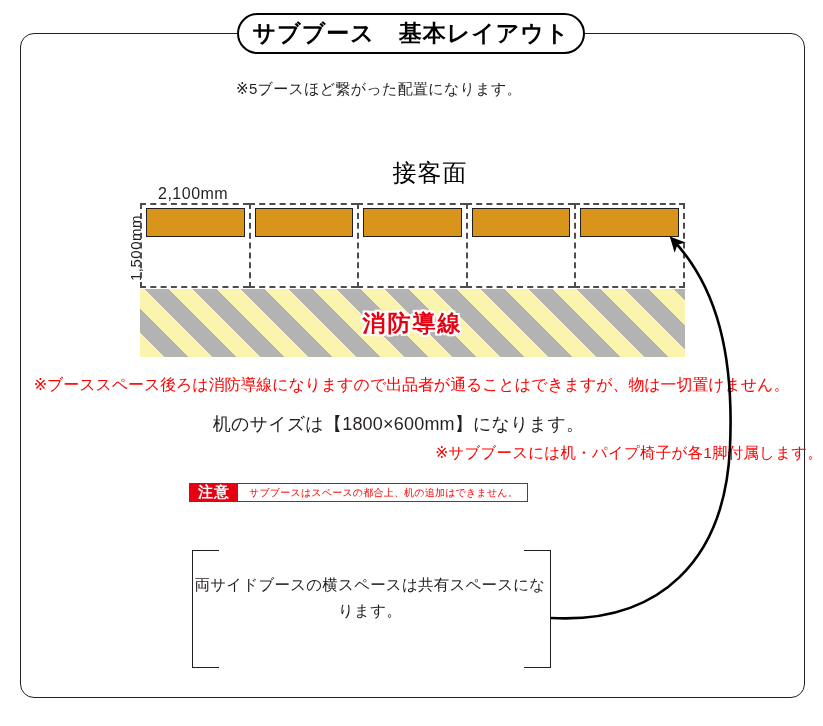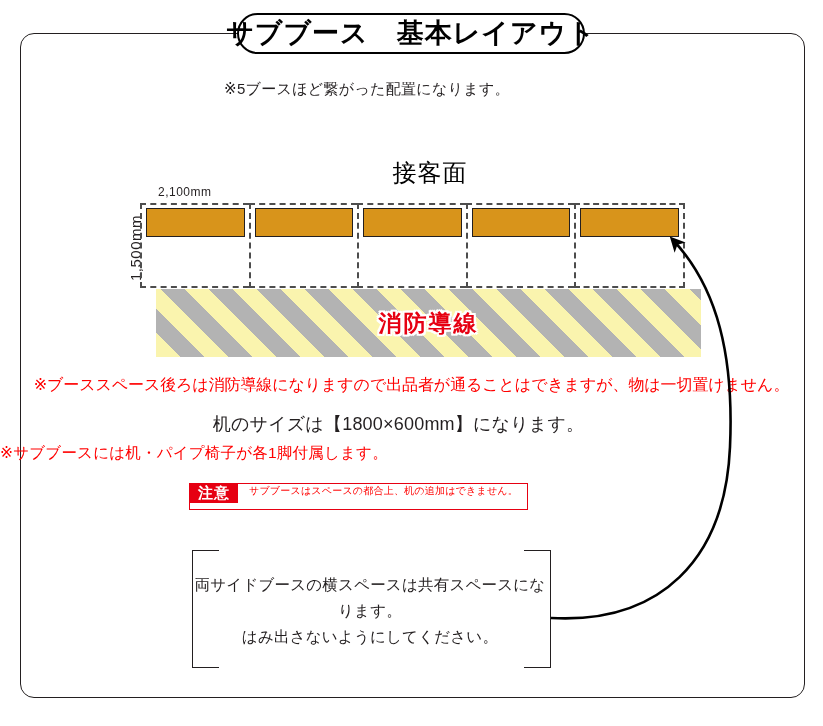--- a/index.html
+++ b/index.html
@@ -42,59 +42,60 @@
     border: 2.2px solid #000000;
     border-radius: 21px;
     background: #ffffff;
     display: flex;
     align-items: center;
     justify-content: center;
     box-sizing: border-box;
     z-index: 5;
   }
   .title-pill-text {
-    font-size: 27px;
+    font-size: 23px;
     font-weight: bold;
     color: #000000;
     letter-spacing: 1px;
     white-space: pre;
     line-height: 1;
   }
 
   
   .subtitle {
     position: absolute;
     left: 0;
     top: 80px;
     width: 734px;
     text-align: center;
     font-size: 15px;
     color: #231f20;
     letter-spacing: 0.3px;
+    padding-left: 12px;
   }
 
   
   .kyakumen {
     position: absolute;
     left: 330px;
     top: 157px;
     width: 200px;
     text-align: center;
     font-size: 24px;
     font-weight: normal;
     color: #000000;
     letter-spacing: 1px;
   }
 
   
   .dim-top {
     position: absolute;
     left: 158px;
     top: 185px;
-    font-size: 12px;
+    font-size: 16px;
     color: #231f20;
     letter-spacing: 0.5px;
   }
   .dim-left {
     position: absolute;
     left: 92px;
     top: 205px;
     width: 86px;
     height: 86px;
     font-size: 15px;
@@ -147,21 +148,20 @@
     width: 545px;
     height: 68px;
     background-image: repeating-linear-gradient(
       45deg,
       #faf4ae 0px, #faf4ae 17px,
       #b3b3b3 17px, #b3b3b3 34px
     );
     display: flex;
     align-items: center;
     justify-content: center;
-    margin-left: 16px;
   }
   .fire-lane-label {
     font-size: 23px;
     font-weight: bold;
     color: #e60012;
     letter-spacing: 2px;
     text-shadow:
       -2px -2px 0 #fff,  2px -2px 0 #fff,
       -2px  2px 0 #fff,  2px  2px 0 #fff,
       -2px  0   0 #fff,  2px  0   0 #fff,
@@ -189,34 +189,34 @@
     text-align: center;
     font-size: 18px;
     color: #231f20;
     letter-spacing: 0.2px;
   }
   .desk-note {
     position: absolute;
     left: 0;
     top: 443px;
     width: 823px;
-    text-align: left;
+    text-align: right;
     font-size: 15.5px;
     color: #ff0000;
     letter-spacing: 0.2px;
   }
 
   
   .attention-row {
     position: absolute;
     left: 189px;
     top: 483px;
-    height: 27px;
-    display: flex;
-    align-items: flex-start;
+    height: 19px;
+    display: flex;
+    align-items: center;
     border: 1.3px solid #e60012;
     box-sizing: border-box;
     background: #ffffff;
   }
   .attention-tag {
     background: #e60012;
     color: #ffffff;
     font-size: 15px;
     font-weight: bold;
     display: flex;
@@ -334,21 +334,20 @@
 
   <div class="bracket-box">
     <div class="bracket-vline-l"></div>
     <div class="bracket-vline-r"></div>
     <div class="bracket-corner bc-tl"></div>
     <div class="bracket-corner bc-tr"></div>
     <div class="bracket-corner bc-bl"></div>
     <div class="bracket-corner bc-br"></div>
     <div class="bracket-text">
       <div>両サイドブースの横スペースは共有スペースになります。</div>
-      <div>はみ出さないようにしてください。</div>
     </div>
   </div>
 
   <svg class="arrow-svg" viewBox="0 0 230 420">
     <defs>
       <marker id="arrowhead" markerWidth="7" markerHeight="7" refX="4.6" refY="3.2" orient="auto">
         <path d="M 0.6 0.3 L 6.4 3.2 L 0.6 6.1 L 2.1 3.2 Z" fill="#000000"></path>
       </marker>
     </defs>
     <path d="M 11 403 C 120 409, 185 345, 190 232 C 194 142, 178 73, 133 25" stroke="#000000" stroke-width="2.6" fill="none" marker-end="url(#arrowhead)"></path>

